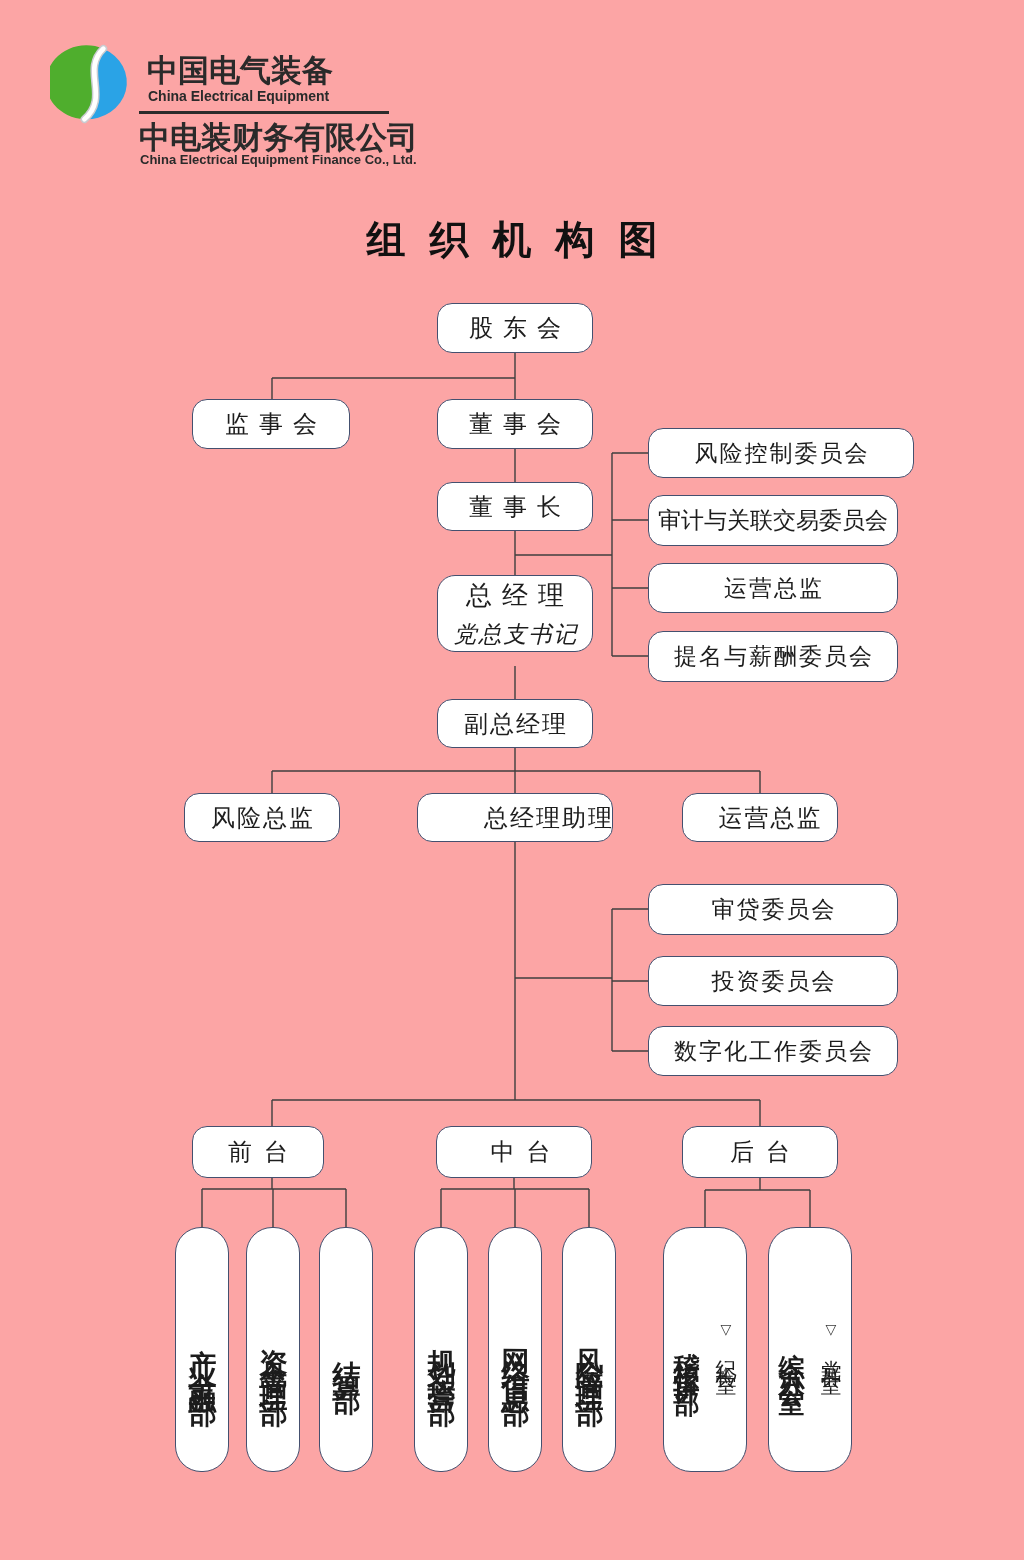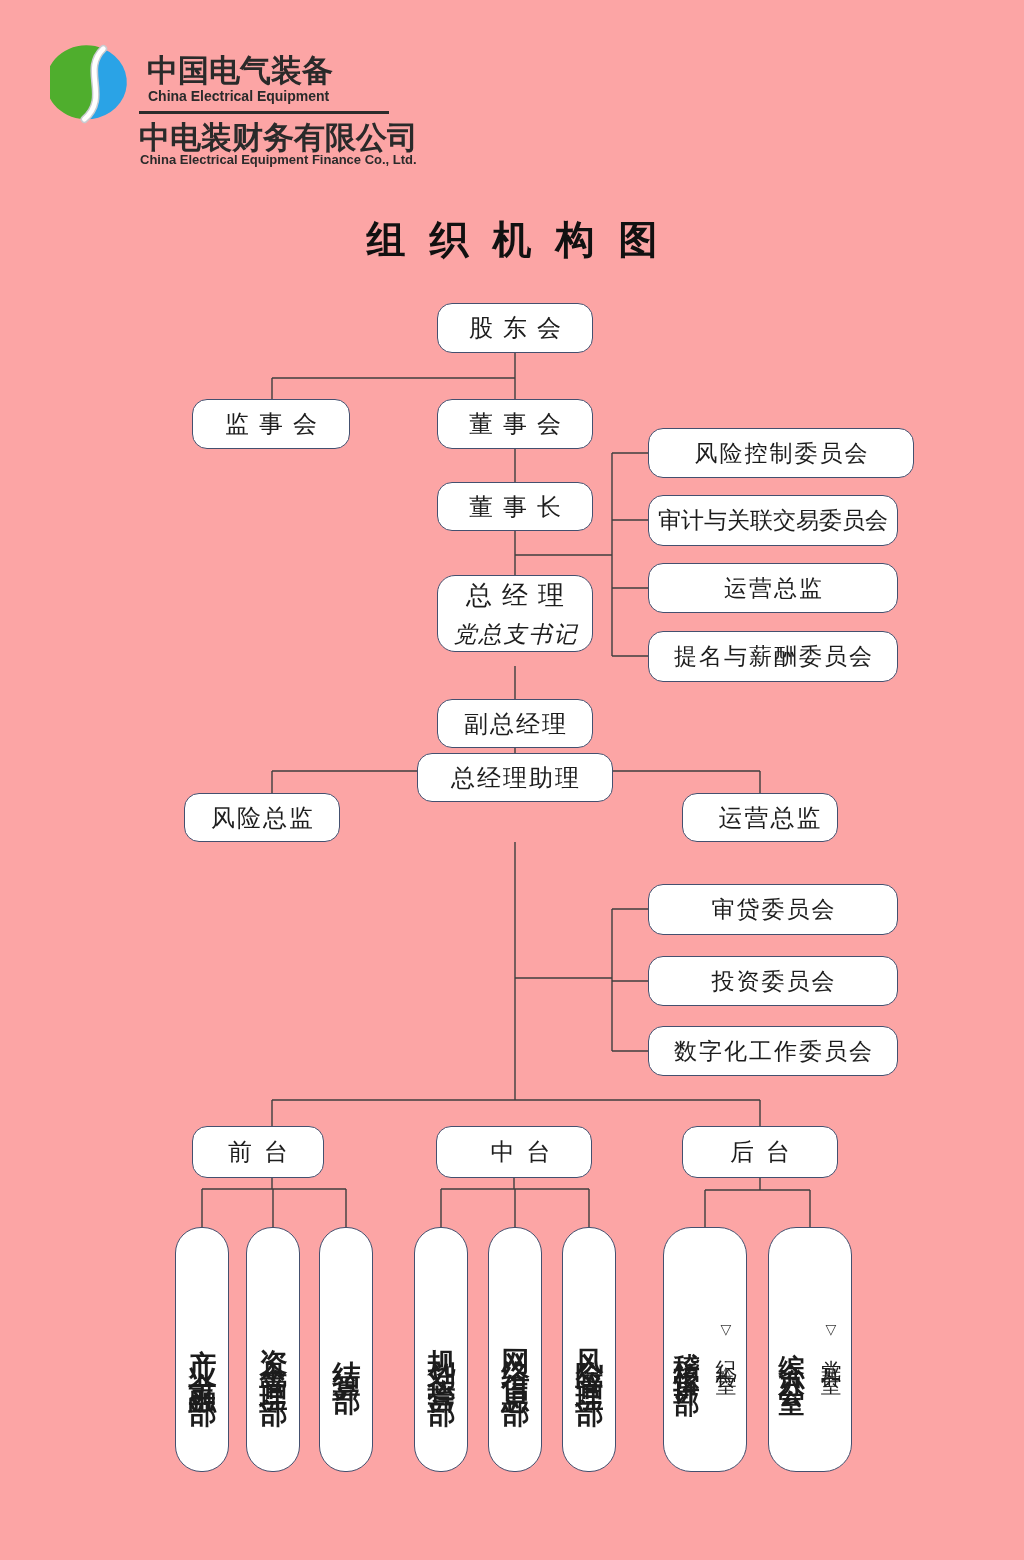--- a/index.html
+++ b/index.html
@@ -116,21 +116,21 @@
     <span class="t sp10" style="font-size:26px;">总经理</span>
     <span class="t sub">党总支书记</span>
   </div>
   <div class="node" style="left:437px;top:699px;width:156px;height:49px;">
     <span class="t sp2">副总经理</span>
   </div>
 
   <div class="node" style="left:184px;top:793px;width:156px;height:49px;">
     <span class="t sp2">风险总监</span>
   </div>
-  <div class="node" style="left:417px;top:753px;width:196px;height:49px;">
+  <div class="node" style="left:417px;top:793px;width:196px;height:49px;justify-content:flex-end;">
     <span class="t sp2">总经理助理</span>
   </div>
   <div class="node" style="left:682px;top:793px;width:156px;height:49px;padding-left:19px;">
     <span class="t sp2">运营总监</span>
   </div>
 
   <div class="node committee" style="left:648px;top:884px;width:250px;height:51px;">
     <span class="t sp2">审贷委员会</span>
   </div>
   <div class="node committee" style="left:648px;top:956px;width:250px;height:50px;">

